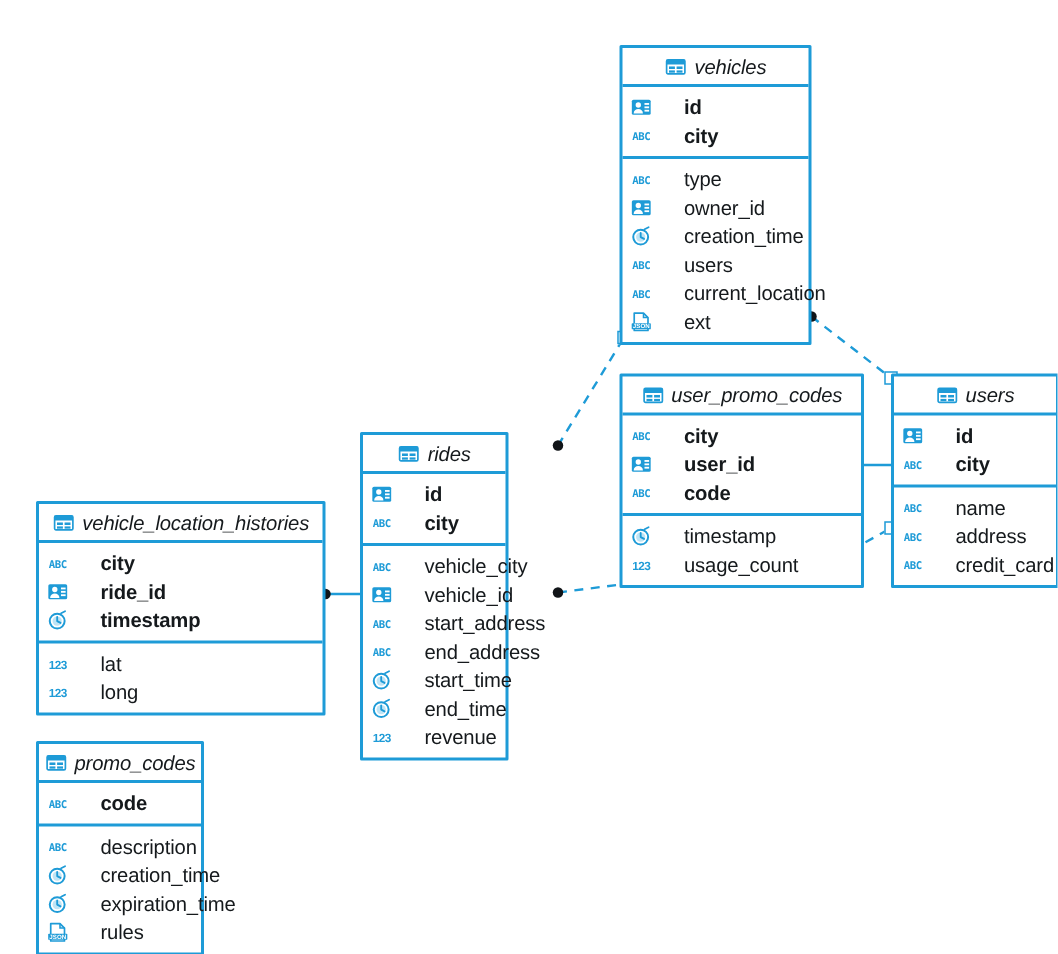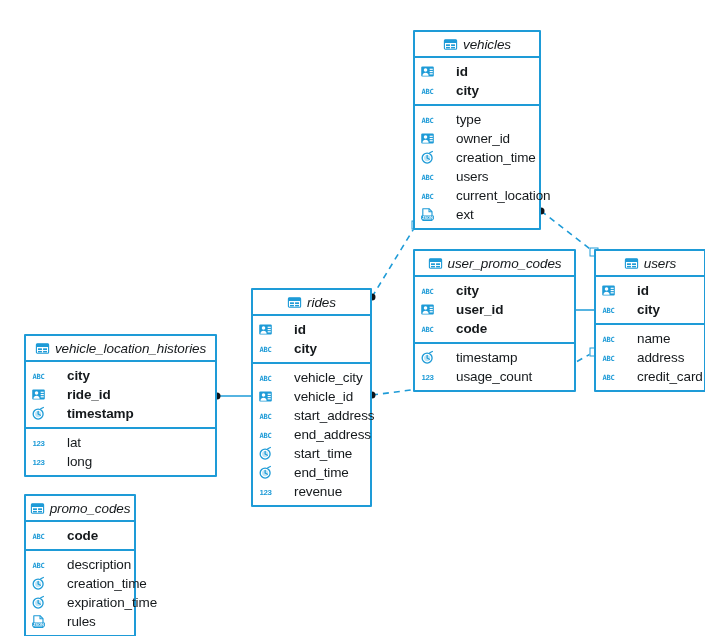--- a/index.html
+++ b/index.html
@@ -344,21 +344,21 @@
           <div class="field-row">
             <span class="ico">
               <svg viewBox="0 0 16 16" width="15" height="15">
                 <text x="8" y="11.2" fill="#1e9bd7" font-size="7.6" font-weight="bold" text-anchor="middle" font-family="&quot;DejaVu Sans Mono&quot;, monospace" letter-spacing="-0.3">ABC</text>
               </svg>
             </span>
             <span class="field-label">credit_card</span>
           </div>
         </div>
       </div>
-      <div class="table-box" style="left: 251px; top: 288px; width: 121px;">
+      <div class="table-box" style="left: 240px; top: 288px; width: 99px;">
         <div class="tbl-header">
           <span class="ico">
             <svg viewBox="0 0 16 16" width="15" height="15">
               <rect x="1.5" y="3" width="13" height="10" rx="1" fill="#fff" stroke="#1e9bd7" stroke-width="1.2"></rect>
               <rect x="1.5" y="3" width="13" height="3.4" fill="#1e9bd7"></rect>
               <rect x="3.2" y="7.8" width="4.2" height="1.8" fill="#1e9bd7"></rect>
               <rect x="8.6" y="7.8" width="4.2" height="1.8" fill="#1e9bd7"></rect>
               <rect x="3.2" y="10.6" width="4.2" height="1.6" fill="#1e9bd7"></rect>
               <rect x="8.6" y="10.6" width="4.2" height="1.6" fill="#1e9bd7"></rect>
             </svg>

